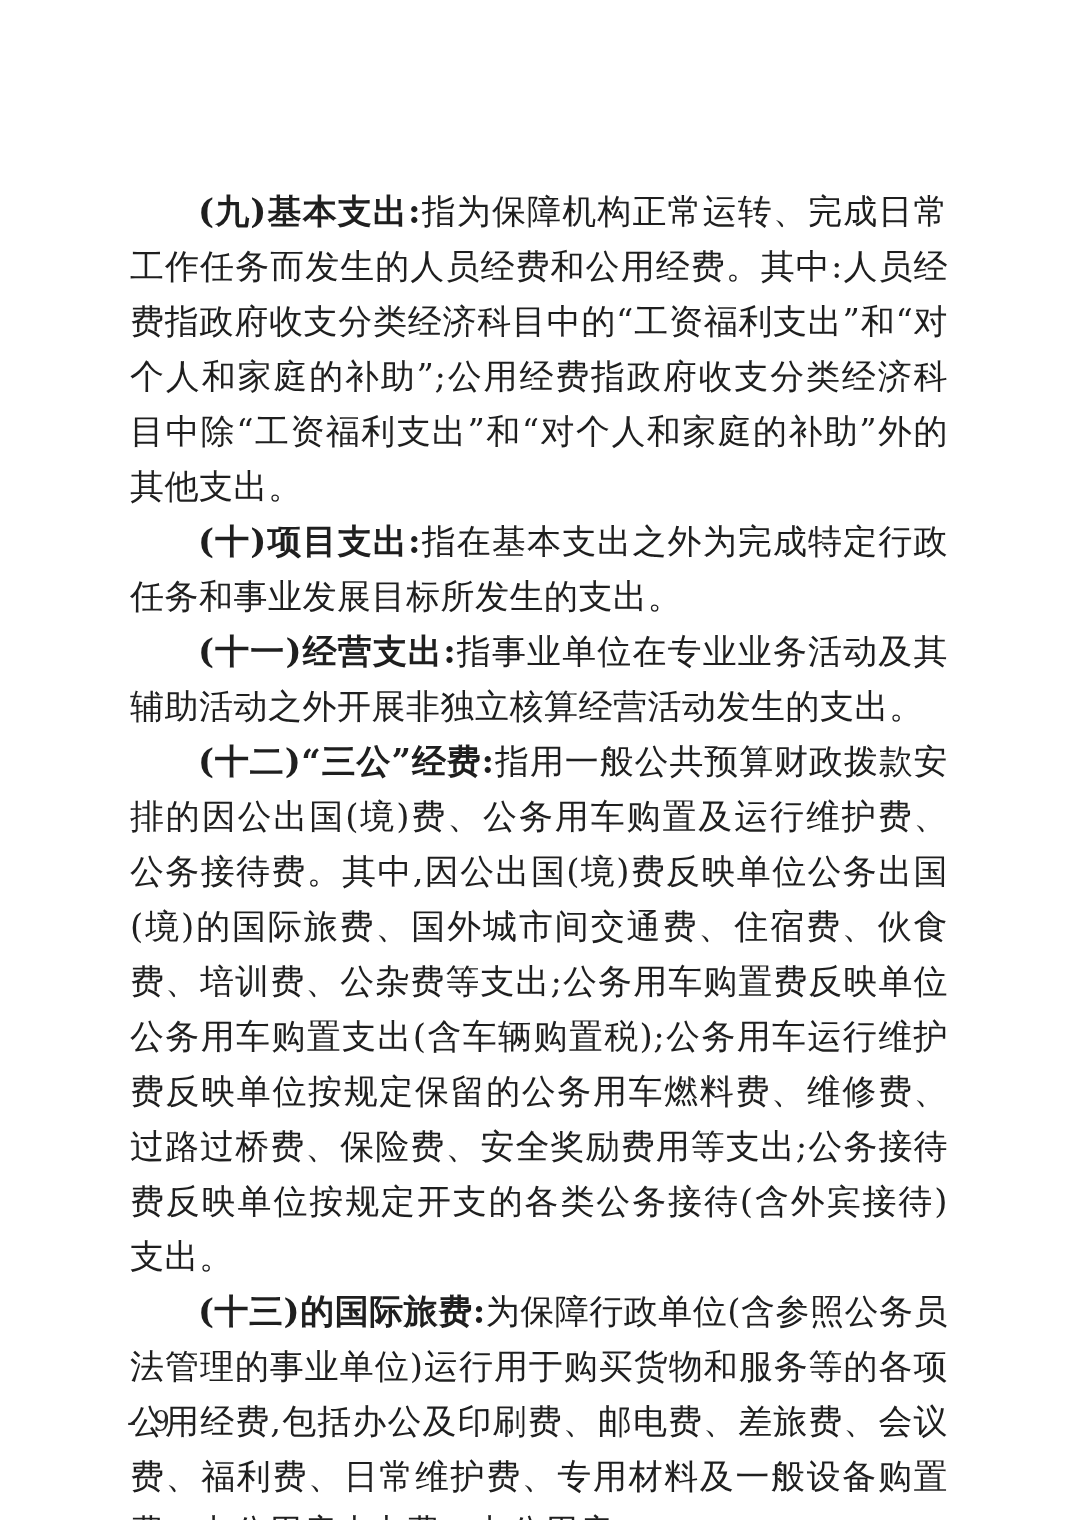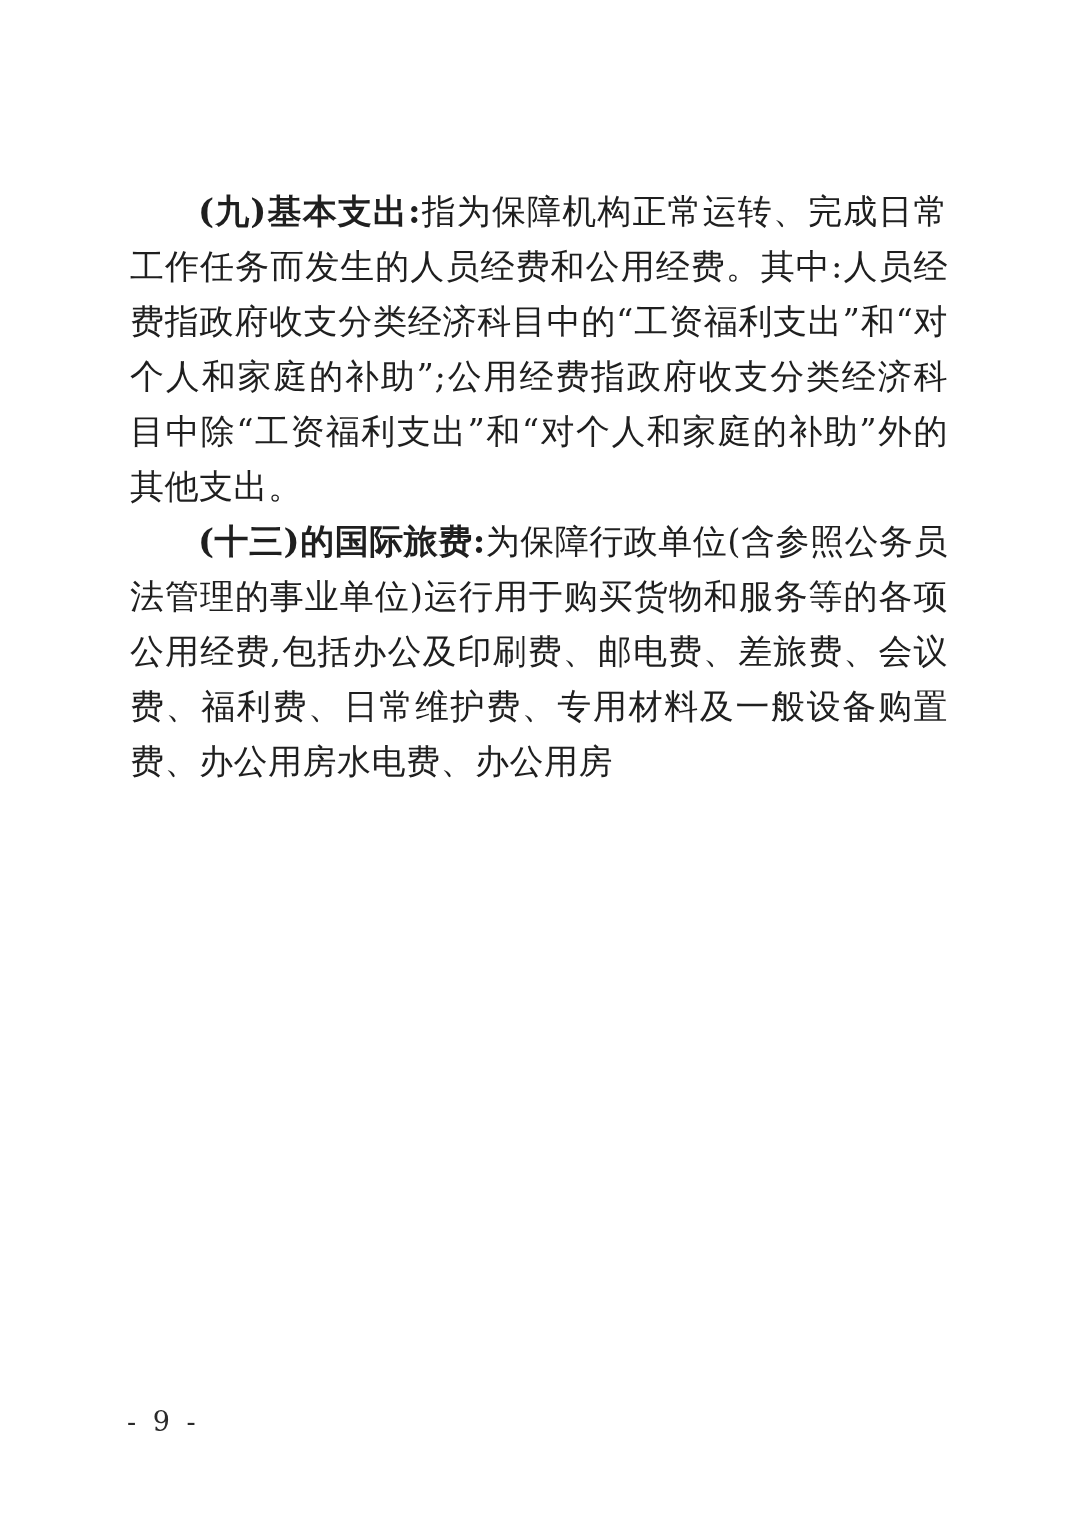--- a/index.html
+++ b/index.html
@@ -46,22 +46,25 @@
 </style>
 </head>
 <body>
 
 <div class="page">
 
   <div class="text-block">
 
     <p><span class="para-heading">(九)基本支出:</span><span>指为保障机构正常运转、完成日常工作任务而发生的人员经费和公用经费。其中:人员经费指政府收支分类经济科目中的“工资福利支出”和“对个人和家庭的补助”;公用经费指政府收支分类经济科目中除“工资福利支出”和“对个人和家庭的补助”外的其他支出。</span></p>
 
+    <p><span class="para-heading">(十)项目支出:</span><span>指在基本支出之外为完成特定行政任务和事业发展目标所发生的支出。</span></p>
 
+    <p><span class="para-heading">(十一)经营支出:</span><span>指事业单位在专业业务活动及其辅助活动之外开展非独立核算经营活动发生的支出。</span></p>
 
+    <p><span class="para-heading">(十二)“三公”经费:</span><span>指用一般公共预算财政拨款安排的因公出国(境)费、公务用车购置及运行维护费、公务接待费。其中,因公出国(境)费反映单位公务出国(境)的国际旅费、国外城市间交通费、住宿费、伙食费、培训费、公杂费等支出;公务用车购置费反映单位公务用车购置支出(含车辆购置税);公务用车运行维护费反映单位按规定保留的公务用车燃料费、维修费、过路过桥费、保险费、安全奖励费用等支出;公务接待费反映单位按规定开支的各类公务接待(含外宾接待)支出。</span></p>
 
     <p><span class="para-heading">(十三)的国际旅费:</span><span>为保障行政单位(含参照公务员法管理的事业单位)运行用于购买货物和服务等的各项公用经费,包括办公及印刷费、邮电费、差旅费、会议费、福利费、日常维护费、专用材料及一般设备购置费、办公用房水电费、办公用房</span></p>
 
   </div>
 
   <div class="page-number">- 9 -</div>
 
 </div>
 
 </body></html>

